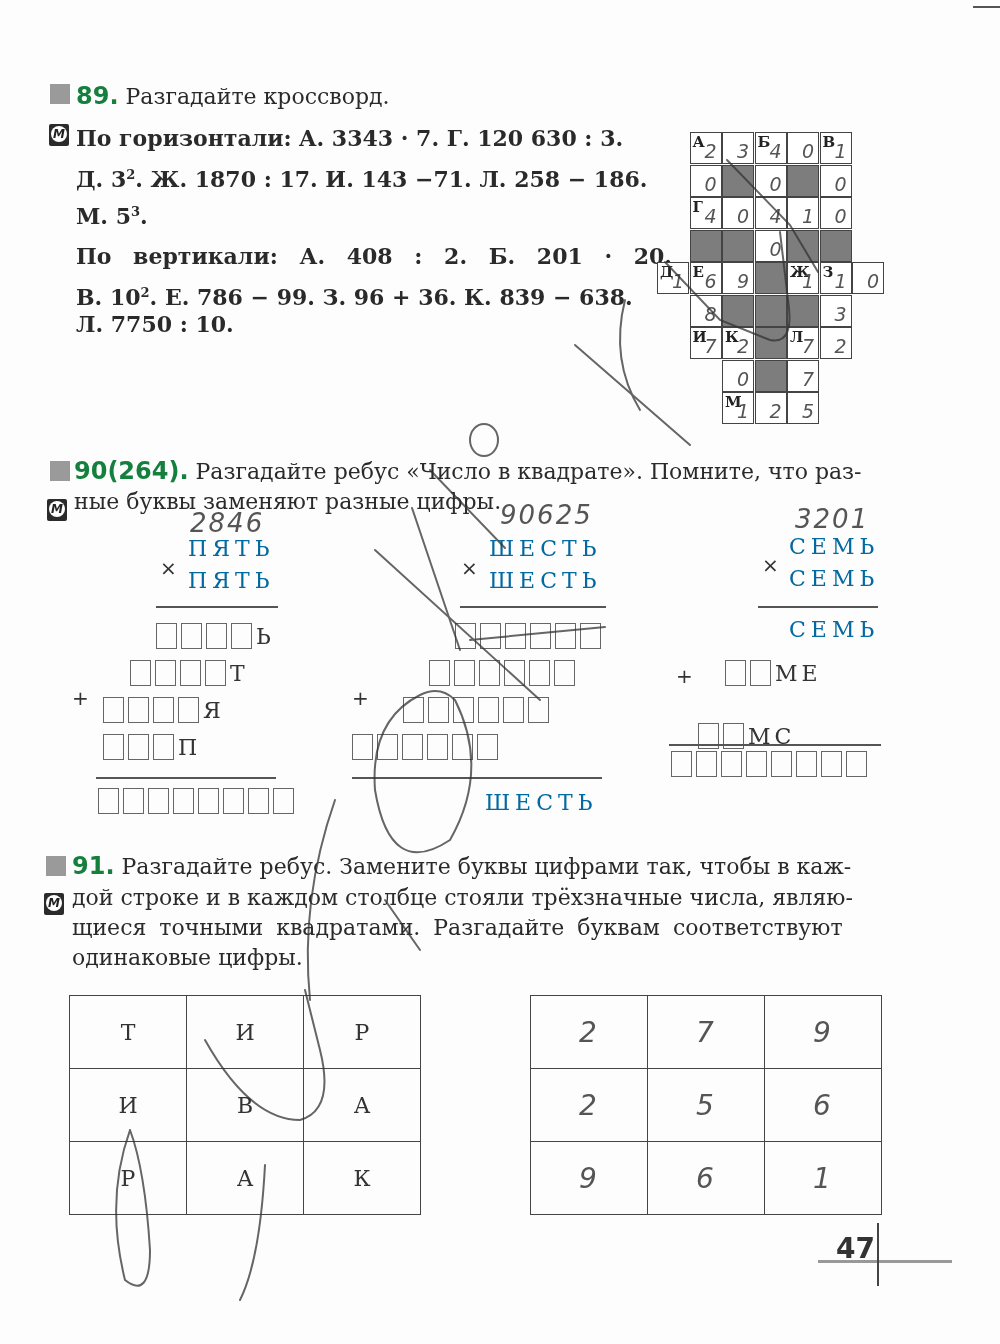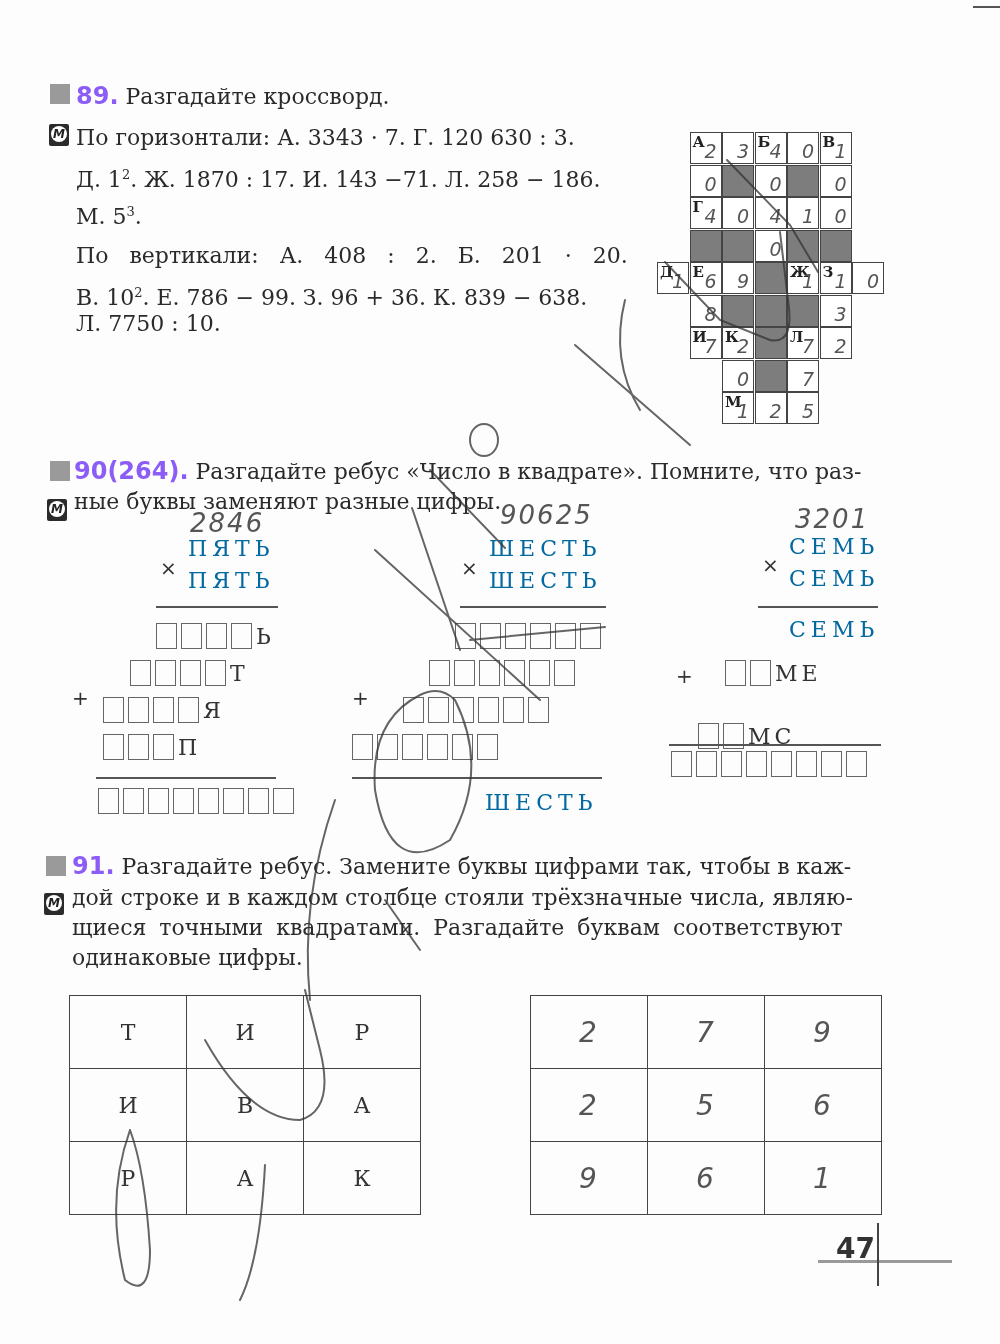--- a/index.html
+++ b/index.html
@@ -3,23 +3,23 @@
 <meta charset="utf-8">
 <style>
   html, body { margin: 0; padding: 0; }
   body { width: 1000px; height: 1344px; background: #fdfdfd; position: relative; overflow: hidden;
          font-family: "DejaVu Serif", "Liberation Serif", serif; color: #2a2a2a; }
   .abs { position: absolute; }
   .sq-marker { position: absolute; width: 20px; height: 20px; background: #9a9a9a; }
   .m-badge { position: absolute; width: 20px; height: 22px; background: #2b2b2b; border-radius: 2px; }
   .m-badge span { position: absolute; left: 2px; top: 2px; width: 16px; height: 16px; border-radius: 50%;
                   background: #fff; color: #222; font: italic bold 12px/16px "DejaVu Sans", sans-serif; text-align: center; }
-  .task-num { font-family: "DejaVu Sans", sans-serif; font-weight: bold; font-size: 24px; color: #8b5cf6; }
+  .task-num { font-family: "DejaVu Sans", sans-serif; font-weight: bold; font-size: 24px; color: #15803d; }
   .line { font-size: 22px; line-height: 36px; white-space: nowrap; }
-  .bold { font-weight: normal; }
+  .bold { font-weight: bold; }
   sup { font-size: 13px; }
   
   .cw-cell { position: absolute; width: 32px; height: 32px; box-sizing: border-box; border: 1px solid #444; background: #fff; }
   .cw-cell.dark { background: #7d7d7d; }
   .cw-letter { position: absolute; left: 2px; top: 0; font: bold 15px "DejaVu Serif", serif; color: #222; }
   .cw-digit { position: absolute; right: 4px; bottom: 1px; font: italic 19px "DejaVu Sans", sans-serif; color: #555; }
   
   .rb-word { position: absolute; font-family: "DejaVu Serif", serif; font-size: 22px; letter-spacing: 5px; color: #0369a1; }
   .rb-box { display: inline-block; width: 21px; height: 26px; border: 1.5px solid #666; margin-right: 4px; box-sizing: border-box; vertical-align: middle; }
   .rb-row { position: absolute; white-space: nowrap; height: 30px; }
@@ -42,21 +42,21 @@
   <span>Разгадайте кроссворд.</span>
 </div>
 <div class="m-badge" style="left:49px;top:124px;">
     <span>М</span>
   </div>
 <div class="abs line" style="left:76px;top:120px;">
   <span class="bold">По горизонтали:</span>
   <span class="bold">А. 3343 · 7. Г. 120 630 : 3.</span>
 </div>
 <div class="abs line bold" style="left:76px;top:157px;">
-  <span>Д. 1</span><sup>2</sup><span>. Ж. 1870 : 17. И. 143 −71. Л. 258 − 186.</span>
+  <span>Д. 3</span><sup>2</sup><span>. Ж. 1870 : 17. И. 143 −71. Л. 258 − 186.</span>
 </div>
 <div class="abs line bold" style="left:76px;top:194px;">
   <span>М. 5</span><sup>3</sup><span>.</span>
 </div>
 <div class="abs line bold" style="left:76px;top:238px;word-spacing:14px;">
   <span>По вертикали:</span> <span>А. 408 : 2. Б. 201 · 20.</span>
 </div>
 <div class="abs line bold" style="left:76px;top:275px;">
   <span>В. 10</span><sup>2</sup><span>. Е. 786 − 99. З. 96 + 36. К. 839 − 638.</span>
 </div>

